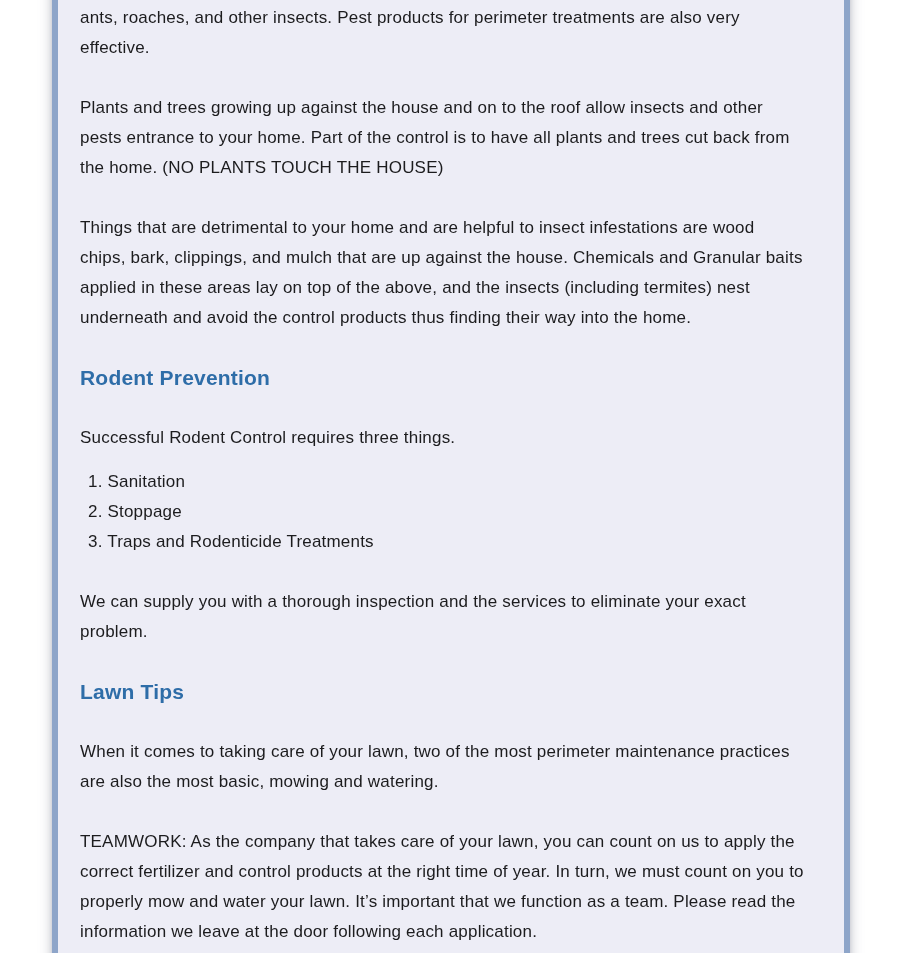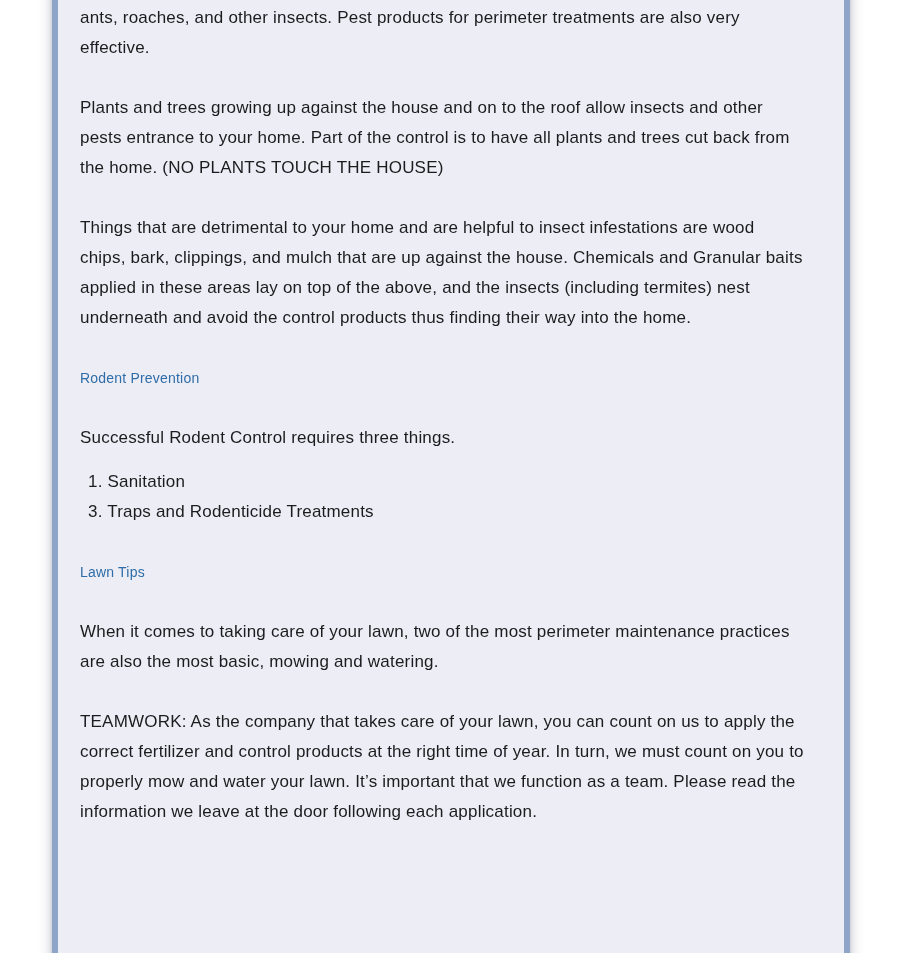--- a/index.html
+++ b/index.html
@@ -33,22 +33,22 @@
     max-width:786px;
     color:var(--body-text);
     font-size:17px;
     line-height:30px;
     letter-spacing:0.2px;
   }
   .doc p{margin:0 0 30px 0;max-width:726px;}
   .doc p.gap-lg{margin-top:25px;}
   .doc h2{
     color:var(--heading-text);
-    font-size:14px;
-    font-weight:400;
+    font-size:21px;
+    font-weight:700;
     line-height:30px;
     margin:0 0 30px 0;
   }
   .numbered-list{margin:0 0 30px 8px;}
   .numbered-list .line{line-height:30px;}
 </style>
 </head>
 <body>
 
 <div class="page">
@@ -60,23 +60,25 @@
       <p>Plants and trees growing up against the house and on to the roof allow insects and other pests entrance to your home. Part of the control is to have all plants and trees cut back from the home. (NO PLANTS TOUCH THE HOUSE)</p>
 
       <p>Things that are detrimental to your home and are helpful to insect infestations are wood chips, bark, clippings, and mulch that are up against the house. Chemicals and Granular baits applied in these areas lay on top of the above, and the insects (including termites) nest underneath and avoid the control products thus finding their way into the home.</p>
 
       <h2>Rodent Prevention</h2>
 
       <p style="margin-bottom:14px">Successful Rodent Control requires three things.</p>
 
       <div class="numbered-list">
         <div class="line">1. Sanitation</div>
+        <div class="line">2. Stoppage</div>
         <div class="line">3. Traps and Rodenticide Treatments</div>
       </div>
 
+      <p>We can supply you with a thorough inspection and the services to eliminate your exact problem.</p>
 
       <h2>Lawn Tips</h2>
 
       <p>When it comes to taking care of your lawn, two of the most perimeter maintenance practices are also the most basic, mowing and watering.</p>
 
       <p class="gap-lg">TEAMWORK: As the company that takes care of your lawn, you can count on us to apply the correct fertilizer and control products at the right time of year. In turn, we must count on you to properly mow and water your lawn. It’s important that we function as a team. Please read the information we leave at the door following each application.</p>
 
     </article>
   </div>
 </div>

